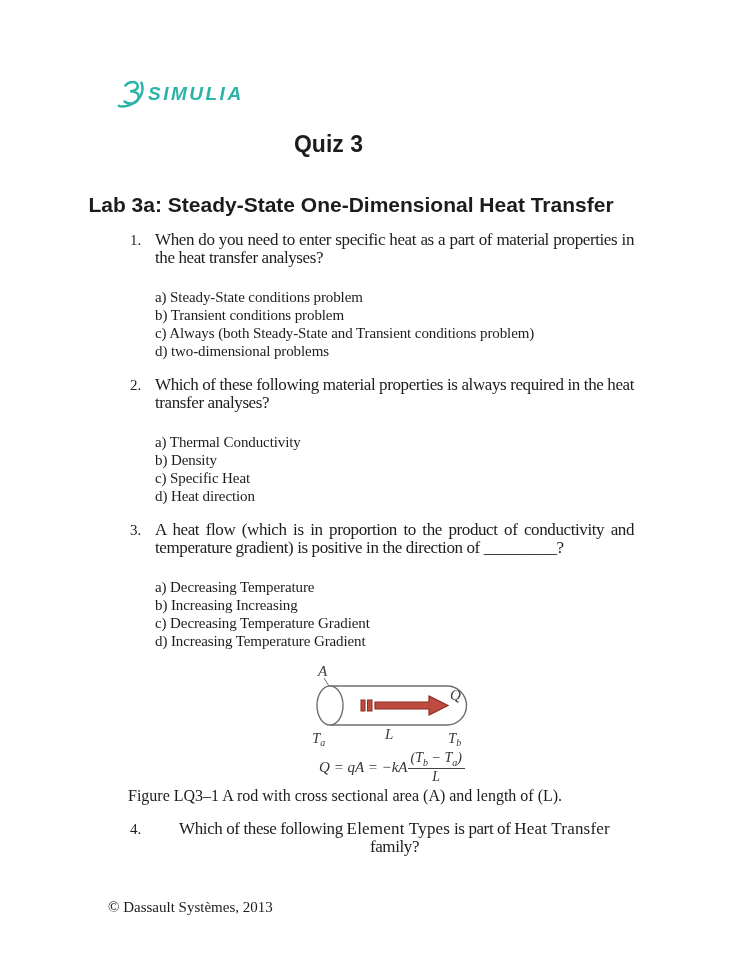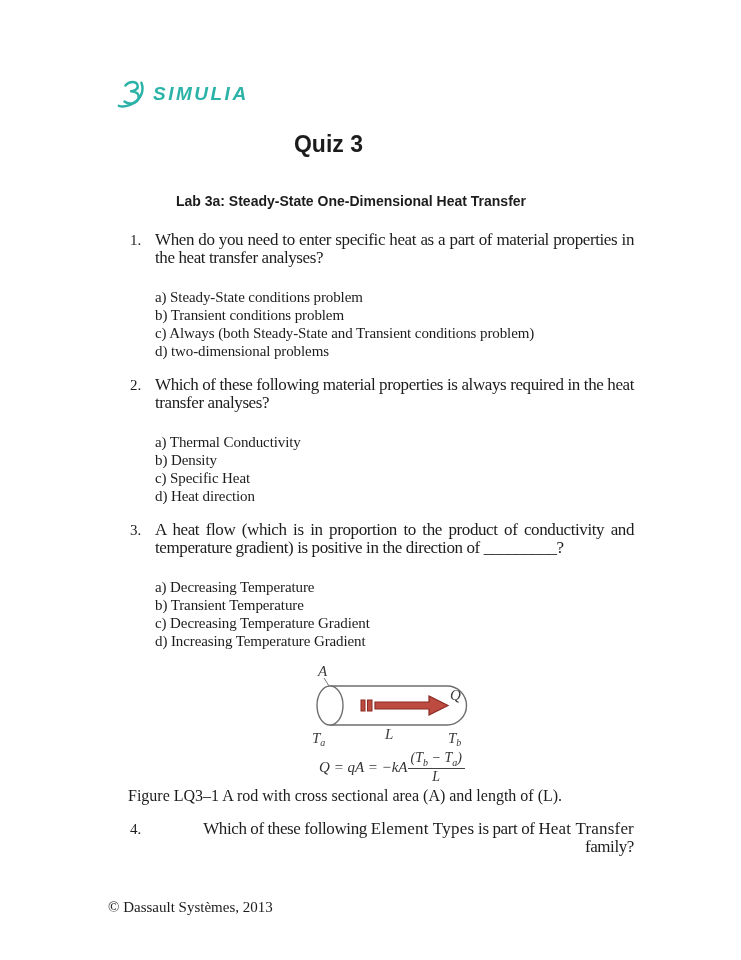--- a/index.html
+++ b/index.html
@@ -2,50 +2,50 @@
 <html><head>
 <meta charset="utf-8">
 <style>
   html,body { margin:0; padding:0; background:#ffffff; }
   .page {
     position:relative; width:741px; height:960px; background:#ffffff;
     color:#1c1c1c; font-family:"Liberation Serif", serif; overflow:hidden;
   }
 
   
-  .logo { position:absolute; left:116px; top:78px; display:flex; align-items:center; gap:5px; }
+  .logo { position:absolute; left:116px; top:78px; display:flex; align-items:center; }
   .logo-text {
     font-family:"Liberation Sans", sans-serif; font-weight:bold; font-style:italic;
     font-size:19px; letter-spacing:2.5px; color:#2BB3A8;
   }
 
   
   .title {
     position:absolute; left:0; top:131px; width:657px; text-align:center;
     font-family:"Liberation Sans", sans-serif; font-weight:bold; font-size:23px;
   }
   .subtitle {
     position:absolute; left:0; top:193px; width:702px; text-align:center;
-    font-family:"Liberation Sans", sans-serif; font-weight:bold; font-size:14px;
+    font-family:"Liberation Sans", sans-serif; font-weight:bold; font-size:21px;
   }
 
   
   .question { position:absolute; left:130px; width:504px; display:flex; }
   .q-num { width:25px; flex:none; font-size:15px; line-height:18px; }
   .q-body { flex:1; min-width:0; }
   .q-text {
     margin:0; font-size:17px; line-height:18px; text-align:justify;
     letter-spacing:-0.4px;
   }
   .options { list-style:none; margin:21px 0 0 0; padding:0; font-size:15px; line-height:18px; letter-spacing:-0.1px; }
   #question-1 { top:231px; }
   #question-2 { top:376px; }
   #question-3 { top:521px; }
   #question-4 { top:820px; }
-  #question-4 .q-text { text-align:right; }
+  #question-4 .q-text { text-align:center; }
   .term { letter-spacing:0.2px; }
 
   
   .figure-art { position:absolute; left:298px; top:660px; width:200px; height:92px; }
   .figure-art text { font-family:"Liberation Serif", serif; font-style:italic; font-size:15px; fill:#3d3d3d; }
   .figure-art .sub { font-size:10px; }
   .equation {
     position:absolute; left:292px; top:750px; width:200px;
     display:flex; justify-content:center; align-items:center; gap:0;
     font-style:italic; font-size:15px; color:#333333;
@@ -100,21 +100,21 @@
       </ul>
     </div>
   </div>
 
   <div class="question" id="question-3">
     <div class="q-num">3.</div>
     <div class="q-body">
       <p class="q-text">A heat flow (which is in proportion to the product of conductivity and temperature gradient) is positive in the direction of _________?</p>
       <ul class="options">
         <li>a) Decreasing Temperature</li>
-        <li>b) Transient Temperature</li>
+        <li>b) Increasing Increasing</li>
         <li>c) Decreasing Temperature Gradient</li>
         <li>d) Increasing Temperature Gradient</li>
       </ul>
     </div>
   </div>
 
   <svg class="figure-art" viewBox="0 0 200 92">
     <text x="20" y="16">A</text>
     <line x1="26" y1="18" x2="31" y2="26" stroke="#777777" stroke-width="1"></line>
     <path d="M32 26 H149 A19.5 19.5 0 0 1 149 65 H32" fill="#ffffff" stroke="#6e6e6e" stroke-width="1.4"></path>

